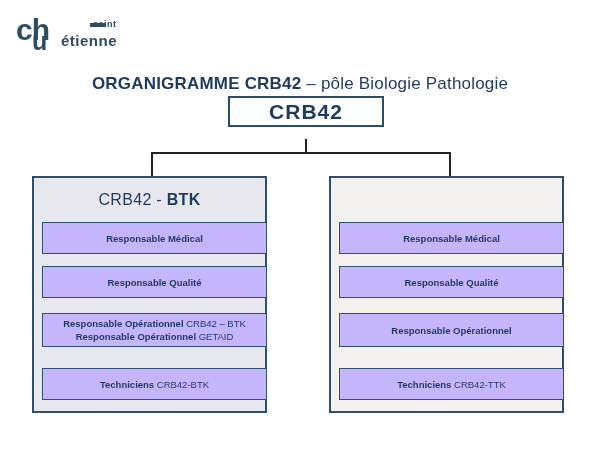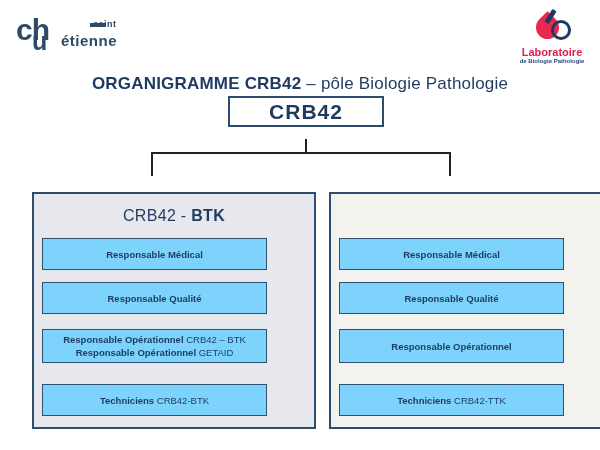--- a/index.html
+++ b/index.html
@@ -33,54 +33,45 @@
   .root-box { position:absolute; left:228px; top:96px; width:156px; height:31px; background:#fff; border:2px solid #2c4c6e; box-sizing:border-box; display:flex; align-items:center; justify-content:center; font-size:21px; font-weight:700; color:#1e3a5f; letter-spacing:1px; }
 
   
   .conn { position:absolute; background:#222222; }
   .conn-stem   { left:305px; top:139px; width:2px; height:14px; }
   .conn-h      { left:151px; top:152px; width:300px; height:2px; }
   .conn-vleft  { left:151px; top:154px; width:2px; height:22px; }
   .conn-vright { left:449px; top:154px; width:2px; height:22px; }
 
   
-  .panel { position:absolute; top:192px; width:284px; height:237px; border:2px solid #2e4e6d; box-sizing:border-box; }
+  .panel { position:absolute; top:176px; width:235px; height:237px; border:2px solid #2e4e6d; box-sizing:border-box; }
   .panel-btk { left:32px;  background:#e6e8ed; }
   .panel-ttk { left:329px; background:#f4f2ee; }
   .panel-title { margin-top:13px; text-align:center; font-size:16px; color:#1e3a5f; letter-spacing:0.3px; }
 
-  .org-box { position:absolute; left:8px; width:225px; background:#7dd3fc; border:1.5px solid #30506f; box-sizing:border-box; display:flex; flex-direction:column; align-items:center; justify-content:center; text-align:center; font-size:9.5px; color:#1e3a5f; line-height:13px; }
+  .org-box { position:absolute; left:8px; width:225px; background:#c4b5fd; border:1.5px solid #30506f; box-sizing:border-box; display:flex; flex-direction:column; align-items:center; justify-content:center; text-align:center; font-size:9.5px; color:#1e3a5f; line-height:13px; }
   .org-box .bd { font-weight:700; }
   .box-1 { top:44px;  height:32px; }
   .box-2 { top:88px;  height:32px; }
   .box-3 { top:135px; height:34px; }
   .box-4 { top:190px; height:32px; }
 </style>
 </head>
 <body>
 
 <div class="stage">
 
   <div class="chu-logo">
     <span class="chu-ch">ch</span>
     <span class="chu-u">u</span>
     <span class="chu-saint">saint</span>
     <div class="chu-dash"></div>
     <span class="chu-etienne">étienne</span>
   </div>
 
-  <div class="lab-logo">
-    <div class="drop-icon">
-      <div class="drop"></div>
-      <div class="tube"></div>
-      <div class="ring"></div>
-    </div>
-    <div class="lab-title">Laboratoire</div>
-    <div class="lab-sub">de Biologie Pathologie</div>
-  </div>
 
   <div class="page-title">
     <span class="bd">ORGANIGRAMME CRB42</span><span class="rg"> – pôle Biologie Pathologie</span>
   </div>
 
   <div class="root-box">
     <span>CRB42</span>
   </div>
 
   <div class="conn conn-stem"></div>

